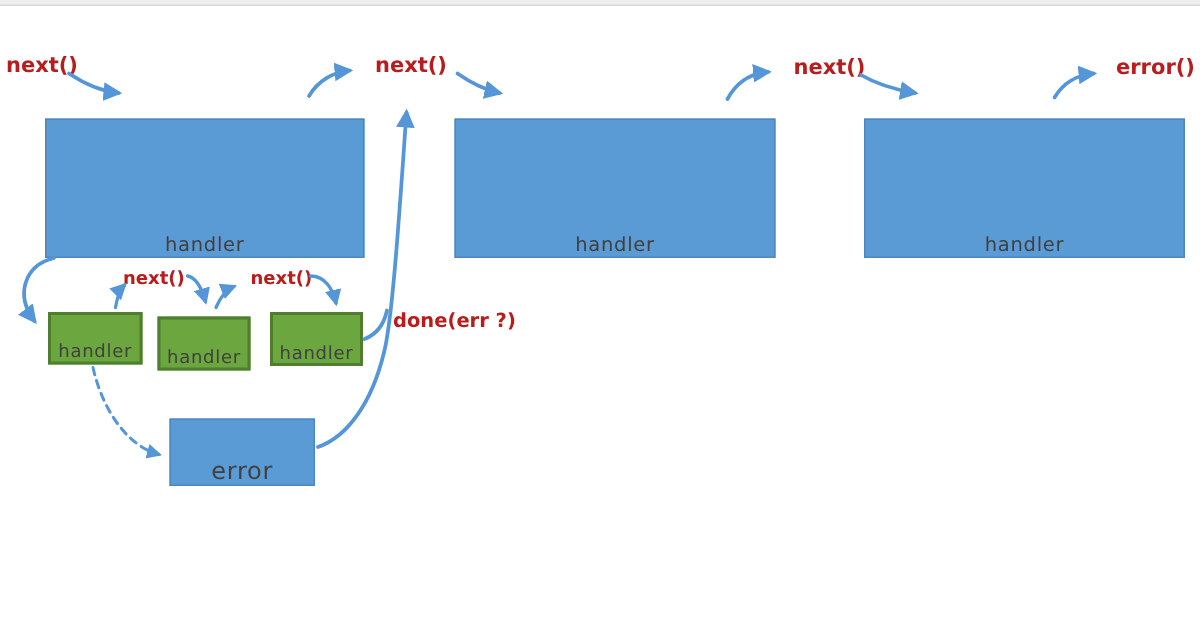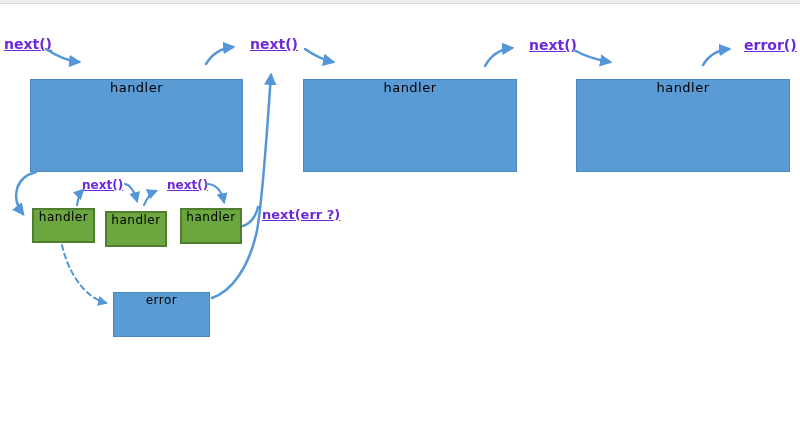--- a/index.html
+++ b/index.html
@@ -18,48 +18,47 @@
   .top-strip {
     position: absolute;
     left: 0; top: 0;
     width: 800px; height: 4px;
     background: #ededed;
     border-bottom: 1px solid #d9d9d9;
   }
   .box {
     position: absolute;
     display: flex;
-    align-items: flex-start;
+    align-items: flex-end;
     justify-content: center;
-    color: #000000;
+    color: #404040;
     letter-spacing: 0.5px;
   }
   .box-blue {
     background: #5B9BD5;
     border: 1px solid #4E87C0;
   }
   .box-green {
     background: #6BA63E;
     border: 2px solid #4F7E2E;
   }
   .handler-lg { font-size: 13px; }
   .handler-sm { font-size: 12px; }
   #handler1 { left: 30px;  top: 79px; width: 213px; height: 93px; }
   #handler2 { left: 303px; top: 79px; width: 214px; height: 93px; }
   #handler3 { left: 576px; top: 79px; width: 214px; height: 93px; }
   #green1   { left: 32px;  top: 208px; width: 63px; height: 35px; }
   #green2   { left: 105px; top: 211px; width: 62px; height: 36px; }
   #green3   { left: 180px; top: 208px; width: 62px; height: 36px; }
-  #errorbox { left: 113px; top: 292px; width: 97px; height: 45px; font-size: 12px; }
+  #errorbox { left: 113px; top: 279px; width: 97px; height: 45px; font-size: 16px; }
   .lbl {
     position: absolute;
-    color: #6d28d9;
+    color: #b91c1c;
     font-weight: bold;
     white-space: nowrap;
-    text-decoration: underline;
   }
   .lbl-lg { font-size: 14px; }
   .lbl-sm { font-size: 12px; }
   #lbl-next1 { left: 4px;   top: 36px; }
   #lbl-next2 { left: 250px; top: 36px; }
   #lbl-next3 { left: 529px; top: 37px; }
   #lbl-done  { left: 744px; top: 37px; }
   #lbl-nexta { left: 82px;  top: 178px; }
   #lbl-nextb { left: 167px; top: 178px; }
   #lbl-doneerr { left: 262px; top: 207px; font-size: 13px; }
@@ -75,21 +74,21 @@
 <div class="canvas">
 
   <div class="top-strip"></div>
 
   <div class="lbl lbl-lg" id="lbl-next1">next()</div>
   <div class="lbl lbl-lg" id="lbl-next2">next()</div>
   <div class="lbl lbl-lg" id="lbl-next3">next()</div>
   <div class="lbl lbl-lg" id="lbl-done">error()</div>
   <div class="lbl lbl-sm" id="lbl-nexta">next()</div>
   <div class="lbl lbl-sm" id="lbl-nextb">next()</div>
-  <div class="lbl" id="lbl-doneerr">next(err ?)</div>
+  <div class="lbl" id="lbl-doneerr">done(err ?)</div>
 
   <div class="box box-blue handler-lg" id="handler1">
     <span>handler</span>
   </div>
   <div class="box box-blue handler-lg" id="handler2">
     <span>handler</span>
   </div>
   <div class="box box-blue handler-lg" id="handler3">
     <span>handler</span>
   </div>

